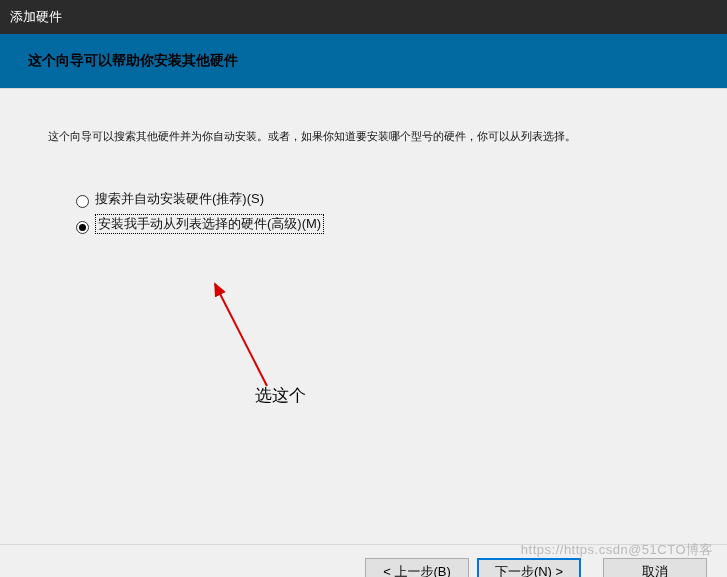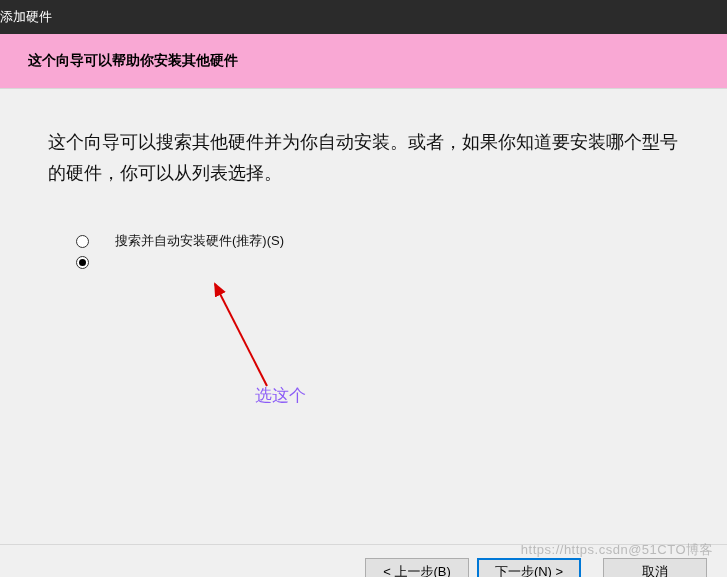--- a/index.html
+++ b/index.html
@@ -14,59 +14,58 @@
       width: 727px;
       height: 577px;
       overflow: hidden;
       position: relative;
     }
     .titlebar {
       background: #2b2b2b;
       color: #fff;
       height: 34px;
       line-height: 34px;
-      padding-left: 0;
+      padding-left: 10px;
       font-size: 13px;
     }
     .header {
-      background: #f9a8d4;
+      background: #0369a1;
       padding: 18px 0 18px 28px;
       border-bottom: 1px solid #d8d8d8;
     }
     .header-title {
       font-weight: bold;
       font-size: 14px;
       color: #000;
     }
     .content-area {
       background: #f0f0f0;
       height: 455px;
       padding: 38px 48px 0 48px;
       position: relative;
     }
     .desc {
       color: #111;
       line-height: 1.7;
-      font-size: 18px;
+      font-size: 11px;
       margin-bottom: 44px;
     }
     .question {
       color: #111;
       font-size: 13px;
       margin-bottom: 14px;
     }
     .options {
       padding-left: 28px;
     }
     .radio-row {
       display: flex;
-      align-items: center;
+      align-items: flex-end;
       margin-bottom: 6px;
       font-size: 13px;
-      gap: 20px;
     }
     .radio-circle {
       width: 13px;
       height: 13px;
       border: 1px solid #333;
       border-radius: 50%;
       margin-right: 6px;
       display: inline-flex;
       align-items: center;
       justify-content: center;
@@ -90,21 +89,21 @@
     .annotation-arrow {
       position: absolute;
       left: 207px;
       top: 187px;
       pointer-events: none;
     }
     .annotation-text {
       position: absolute;
       left: 255px;
       top: 295px;
-      color: #8b5cf6;
+      color: #000000;
       font-size: 17px;
       font-family: Liberation Mono, monospace;
     }
     .footer {
       background: #f0f0f0;
       border-top: 1px solid #d8d8d8;
       height: 55px;
       display: flex;
       align-items: center;
       justify-content: flex-end;
@@ -152,20 +151,21 @@
 
 <div class="content-area">
   <div class="desc">这个向导可以搜索其他硬件并为你自动安装。或者，如果你知道要安装哪个型号的硬件，你可以从列表选择。</div>
   <div class="options">
     <div class="radio-row">
       <span class="radio-circle"></span>
       <span class="radio-label">搜索并自动安装硬件(推荐)(S)</span>
     </div>
     <div class="radio-row">
       <span class="radio-circle checked"></span>
+      <span class="radio-label boxed">安装我手动从列表选择的硬件(高级)(M)</span>
     </div>
   </div>
 
   <svg class="annotation-arrow" width="90" height="120">
     <defs>
       <marker id="ah" markerWidth="8" markerHeight="8" refX="6" refY="3" orient="auto">
         <path d="M0,0 L7,3 L0,6 Z" fill="#d80000"></path>
       </marker>
     </defs>
     <line x1="60" y1="110" x2="8" y2="8" stroke="#d80000" stroke-width="2" marker-end="url(#ah)"></line>

